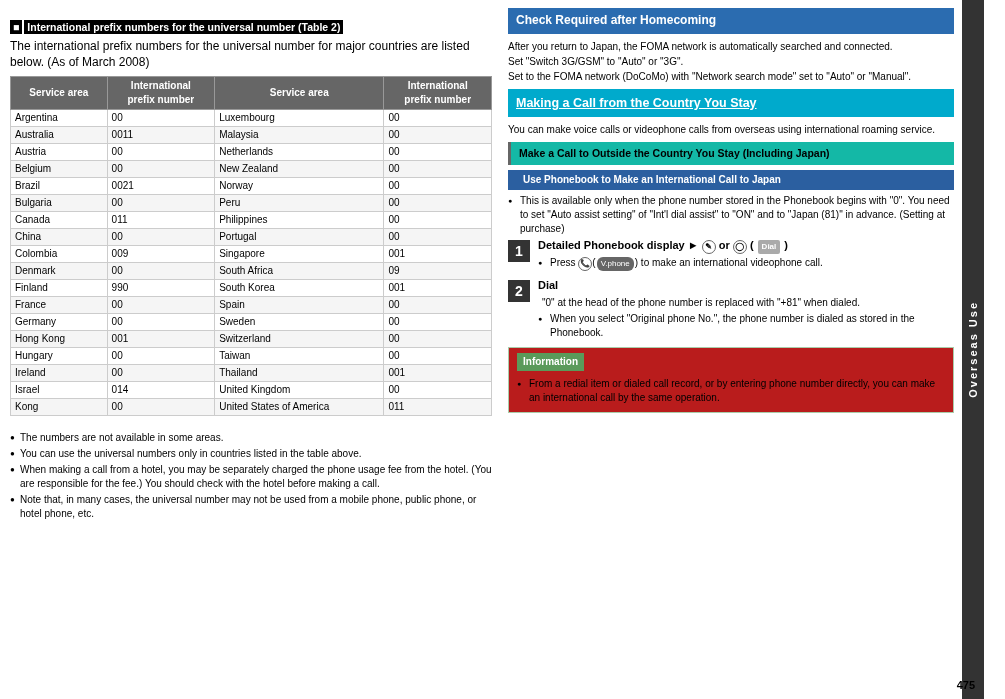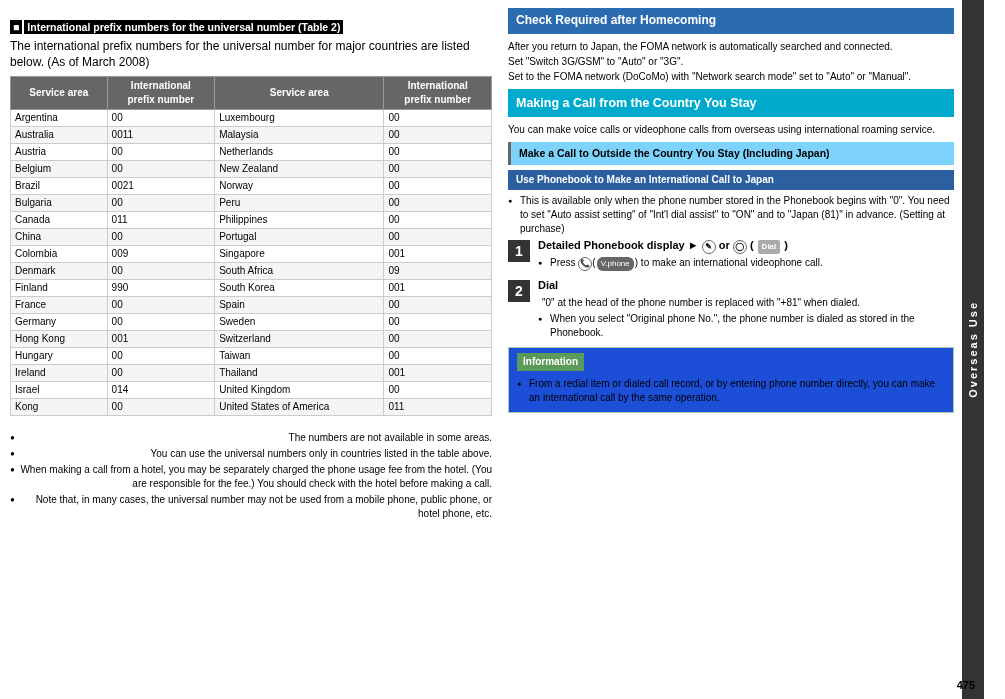--- a/index.html
+++ b/index.html
@@ -94,21 +94,20 @@
     }
 
     table.intl-table tr:nth-child(even) td {
       background: #f5f5f5;
     }
 
     .bullet-list {
       list-style: none;
       padding: 0;
       margin: 4px 0;
-      text-align: right;
     }
 
     .bullet-list li {
       padding-left: 10px;
       position: relative;
       font-size: 10px;
       line-height: 1.4;
       margin-bottom: 2px;
     }
 
@@ -138,38 +137,39 @@
     }
 
     .cyan-header {
       background: #00aacc;
       color: #fff;
       font-size: 12.5px;
       font-weight: bold;
       padding: 6px 8px;
       margin-bottom: 5px;
       line-height: 1.3;
+      text-decoration: underline;
     }
 
     .gray-sub-header {
-      background: #7dd3fc;
+      background: #14b8a6;
       border-left: 3px solid #666;
       padding: 5px 8px;
       font-size: 10.5px;
       font-weight: bold;
       margin-bottom: 5px;
       line-height: 1.3;
     }
 
     .blue-sub-header {
       background: #2b5fa0;
       color: #fff;
       font-size: 10px;
       font-weight: bold;
-      padding: 3px 8px;
+      padding: 3px 15px;
       margin-bottom: 4px;
     }
 
     .step-row {
       display: flex;
       align-items: flex-start;
       margin-bottom: 5px;
     }
 
     .step-number {
@@ -197,21 +197,21 @@
       margin-bottom: 2px;
     }
 
     .step-detail {
       font-size: 10px;
       line-height: 1.4;
       padding-left: 4px;
     }
 
     .info-box {
-      background: #1d4ed8;
+      background: #b91c1c;
       border: 1px solid #aaccaa;
       padding: 5px 8px;
       margin-top: 5px;
     }
 
     .info-box-title {
       background: #5a9a5a;
       color: #fff;
       font-size: 10px;
       font-weight: bold;

